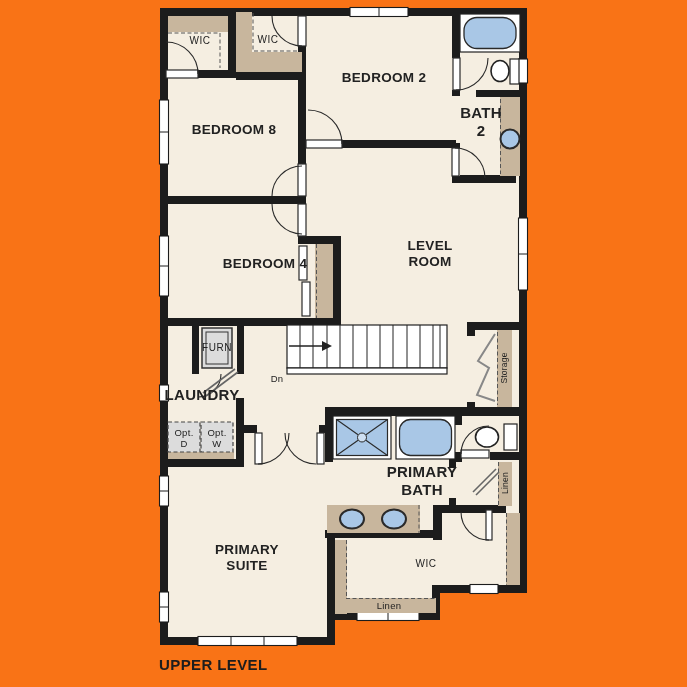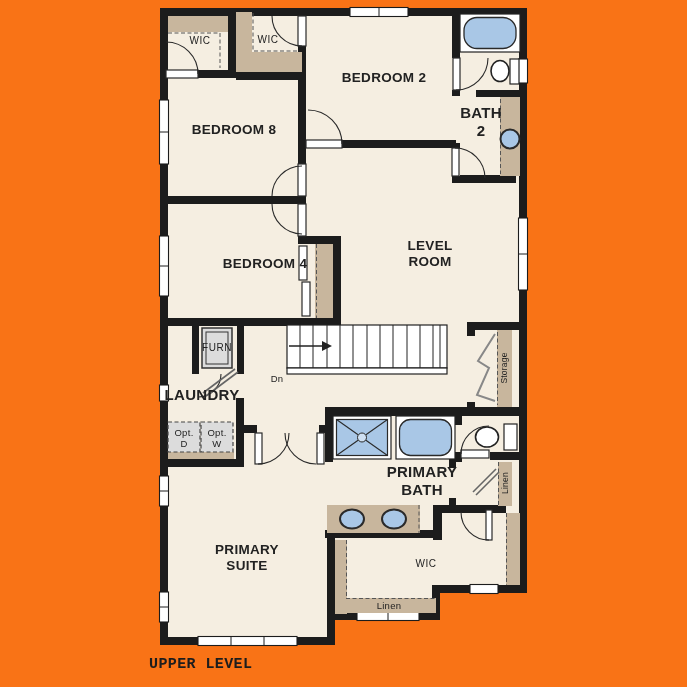--- a/index.html
+++ b/index.html
@@ -279,15 +279,15 @@
 <div class="lbl t9" style="left:217px;top:438px;">Opt.
 W</div>
 <div class="lbl rot t8" style="left:504px;top:368px;">Storage</div>
 <div class="lbl b t11" style="left:422px;top:481px;">PRIMARY
 BATH</div>
 <div class="lbl rot t8" style="left:505px;top:483px;">Linen</div>
 <div class="lbl b t14" style="left:247px;top:558px;">PRIMARY
 SUITE</div>
 <div class="lbl t10" style="left:426px;top:564px;">WIC</div>
 <div class="lbl t9" style="left:389px;top:606px;">Linen</div>
-<div class="title" style="left:149px;top:664px;font-family:Liberation Mono, monospace;">UPPER LEVEL</div>
+<div class="title" style="left:159px;top:664px;">UPPER LEVEL</div>
 
 </div>
 
 </body></html>

